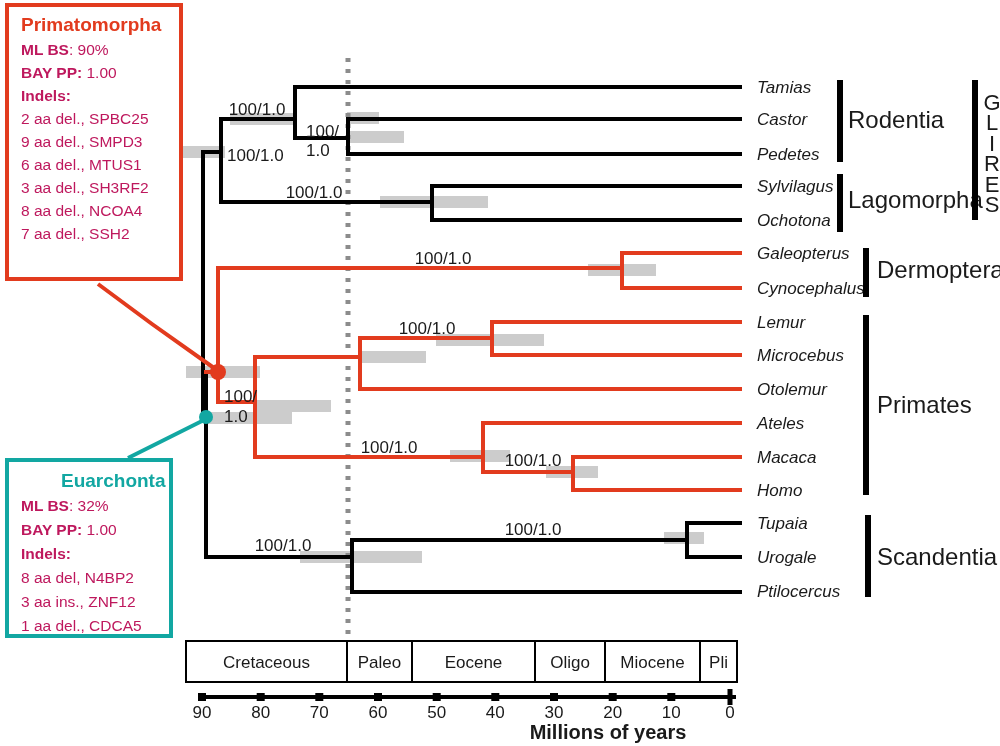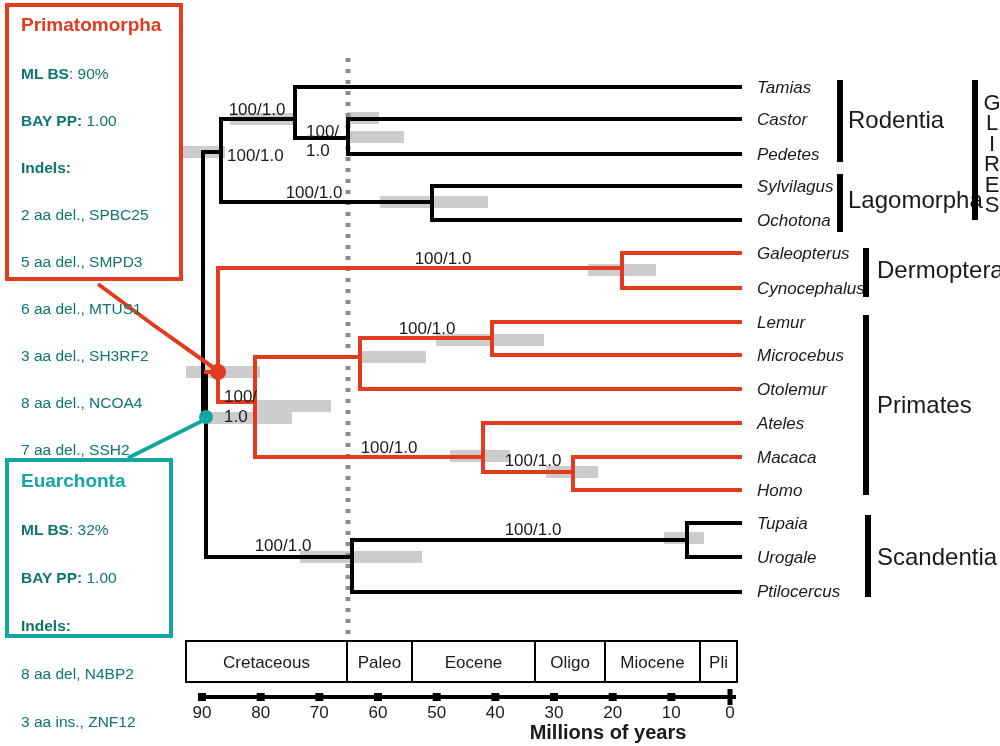--- a/index.html
+++ b/index.html
@@ -5,22 +5,22 @@
   html,body{margin:0;padding:0;background:#fff;}
   body{width:1000px;height:746px;font-family:"Liberation Sans",sans-serif;}
   .figure{position:relative;width:1000px;height:746px;background:#fff;overflow:hidden;}
   .figure svg{position:absolute;left:0;top:0;}
   svg text{font-family:"Liberation Sans",sans-serif;}
   .callout{position:absolute;box-sizing:border-box;background:#fff;z-index:2;}
   #primatomorpha-box{left:5px;top:3px;width:178px;height:278px;border:4px solid var(--red);padding:5px 8px 0 12px;}
   #euarchonta-box{left:5px;top:458px;width:168px;height:180px;border:4px solid var(--teal);padding:6px 0 0 12px;}
   .callout-title{font-size:19px;font-weight:bold;line-height:26px;letter-spacing:0;}
   #primatomorpha-box .callout-title{color:var(--red);}
-  #euarchonta-box .callout-title{color:var(--teal);}
-  .callout-line{font-size:15.5px;line-height:23px;color:#0f766e;white-space:nowrap;margin-top:24px;}
+  #euarchonta-box .callout-title{color:var(--teal);margin-left:40px;}
+  .callout-line{font-size:15.5px;line-height:23px;color:#be185d;white-space:nowrap;}
   #euarchonta-box .callout-line{line-height:24px;}
 </style>
 </head>
 <body>
 
 <div class="figure">
 
   <svg id="fig" width="1000" height="746" viewBox="0 0 1000 746">
       <rect x="181" y="146" width="44" height="12" fill="#cccccc"></rect>
       <rect x="230" y="113" width="64" height="12" fill="#cccccc"></rect>
@@ -167,21 +167,21 @@
       <text x="730" y="718" text-anchor="middle" font-size="17" fill="#1a1a1a">0</text>
       <text x="608" y="739" text-anchor="middle" font-size="20" font-weight="bold" fill="#1a1a1a">Millions of years</text>
     </svg>
 
   <div class="callout" id="primatomorpha-box">
     <div class="callout-title">Primatomorpha</div>
     <div class="callout-line"><b>ML BS</b><span>: 90%</span></div>
     <div class="callout-line"><b>BAY PP:</b><span> 1.00</span></div>
     <div class="callout-line"><b>Indels:</b></div>
     <div class="callout-line">2 aa del., SPBC25</div>
-    <div class="callout-line">5 aa del., SMPD3</div>
+    <div class="callout-line">9 aa del., SMPD3</div>
     <div class="callout-line">6 aa del., MTUS1</div>
     <div class="callout-line">3 aa del., SH3RF2</div>
     <div class="callout-line">8 aa del., NCOA4</div>
     <div class="callout-line">7 aa del., SSH2</div>
   </div>
 
   <div class="callout" id="euarchonta-box">
     <div class="callout-title">Euarchonta</div>
     <div class="callout-line"><b>ML BS</b><span>: 32%</span></div>
     <div class="callout-line"><b>BAY PP:</b><span> 1.00</span></div>

